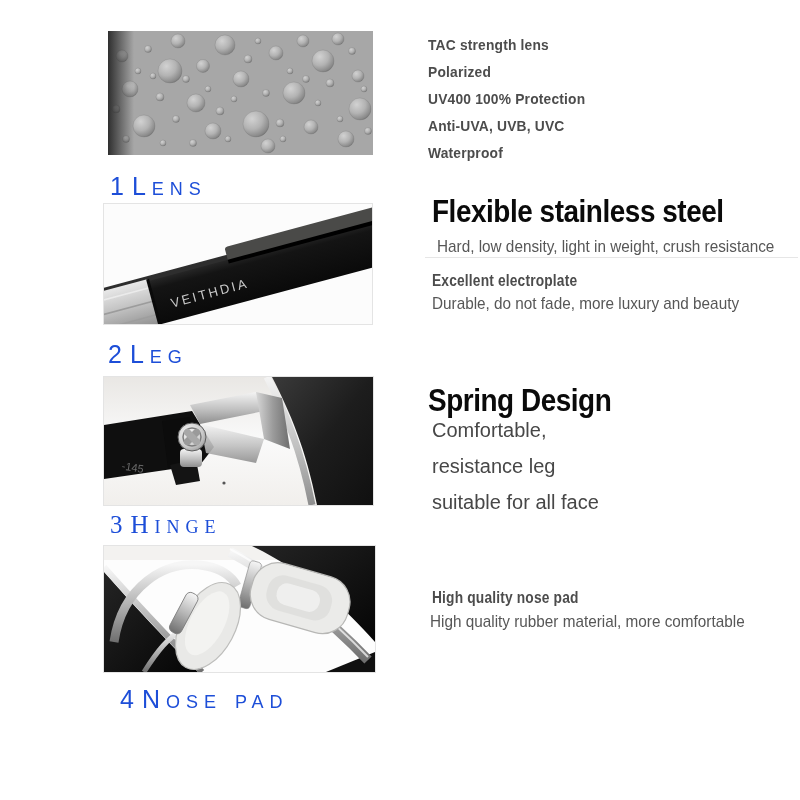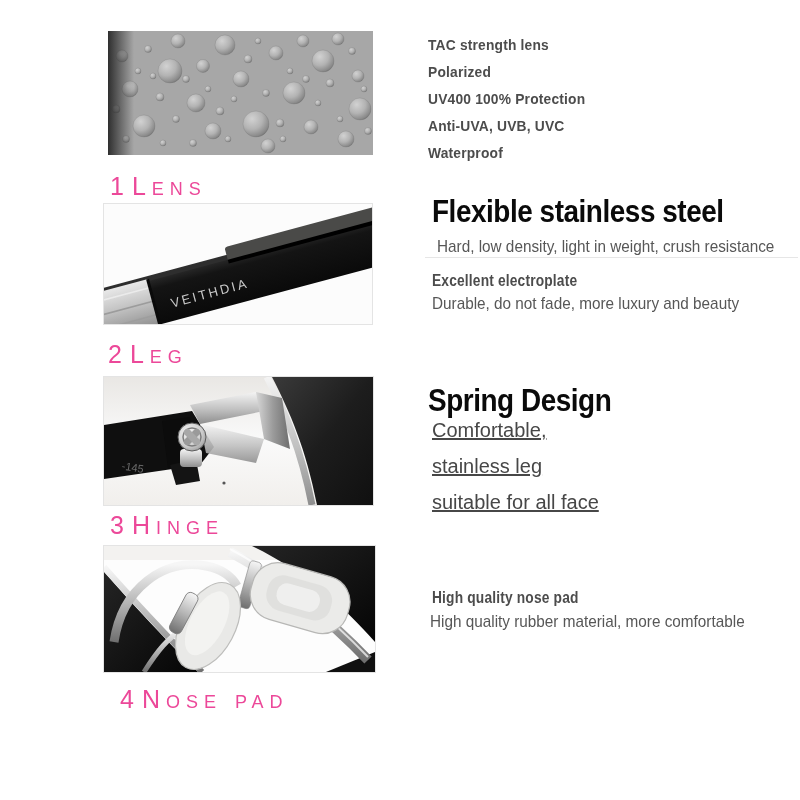--- a/index.html
+++ b/index.html
@@ -8,21 +8,21 @@
     font-family:"Liberation Sans", sans-serif;
     position:relative; overflow:hidden;
   }
   .abs { position:absolute; }
   .photo {
     background:#fdfdfd; border:1px solid #e4e4e4; box-sizing:border-box;
     overflow:hidden;
   }
   .photo svg { display:block; }
   .sec-label {
-    color:#ec4899; font-size:25px; font-weight:400; white-space:nowrap;
+    color:#1d4ed8; font-size:25px; font-weight:400; white-space:nowrap;
   }
   .sec-label .num { letter-spacing:0; }
   .sec-label .word {
     font-variant:small-caps; letter-spacing:6px; margin-left:8px;
   }
   .feat-list {
     color:#4c4c4c; font-size:15px; font-weight:700; line-height:27px;
     transform:scaleX(.92); transform-origin:0 0; white-space:nowrap;
     letter-spacing:.2px;
   }
@@ -32,21 +32,21 @@
   }
   .sub-gray {
     color:#575757; font-size:17px; transform:scaleX(.9); transform-origin:0 0;
     white-space:nowrap;
   }
   .sub-bold {
     color:#4c4c4c; font-size:16px; font-weight:700; transform:scaleX(.86);
     transform-origin:0 0; white-space:nowrap; letter-spacing:.2px;
   }
   .body3 {
-    color:#474747; font-size:20px; white-space:nowrap;text-decoration:underline;
+    color:#474747; font-size:20px; white-space:nowrap;
   }
   .divider { background:#e6e6e6; height:1px; }
 </style>
 </head>
 <body>
 
 <div class="abs photo" style="left:108px; top:31px; width:265px; height:124px; border:none;">
   <svg width="265" height="124" viewBox="0 0 265 124">
     <defs>
       <radialGradient id="dg" cx="0.35" cy="0.3" r="0.8">
@@ -213,27 +213,27 @@
 
     <rect x="76" y="72" width="22" height="18" rx="4" fill="url(#chromeg)"></rect>
     <circle cx="88" cy="60" r="14" fill="url(#screwg)" stroke="#5c5c5c" stroke-width="1"></circle>
     <circle cx="88" cy="60" r="9" fill="none" stroke="#7d7d7d" stroke-width="1.5"></circle>
     <rect x="84.5" y="50" width="7" height="20" rx="3" fill="#9a9a9a" transform="rotate(45 88 60)"></rect>
     <rect x="84.5" y="50" width="7" height="20" rx="3" fill="#a8a8a8" transform="rotate(-45 88 60)"></rect>
     <circle cx="120" cy="106" r="1.6" fill="#555"></circle>
   </svg>
 </div>
 
-<div class="abs sec-label" style="left:110px; top:511px;">
+<div class="abs sec-label" style="left:110px; top:511px;font-family:Liberation Serif, serif;">
   <span class="num">3</span><span class="word">Hinge</span>
 </div>
 
 <div class="abs h-big" style="left:428px; top:383px;">Spring Design</div>
 <div class="abs body3" style="left:432px; top:419px;">Comfortable,</div>
-<div class="abs body3" style="left:432px; top:455px;">stainless leg</div>
+<div class="abs body3" style="left:432px; top:455px;">resistance leg</div>
 <div class="abs body3" style="left:432px; top:491px;text-align:right;">suitable for all face</div>
 
 <div class="abs photo" style="left:103px; top:545px; width:273px; height:128px;">
   <svg width="271" height="126" viewBox="0 0 271 126">
     <defs>
       <linearGradient id="wire4" x1="0" y1="0" x2="0" y2="1">
         <stop offset="0" stop-color="#f6f6f6"></stop>
         <stop offset="0.5" stop-color="#b5b5b5"></stop>
         <stop offset="1" stop-color="#6f6f6f"></stop>
       </linearGradient>

